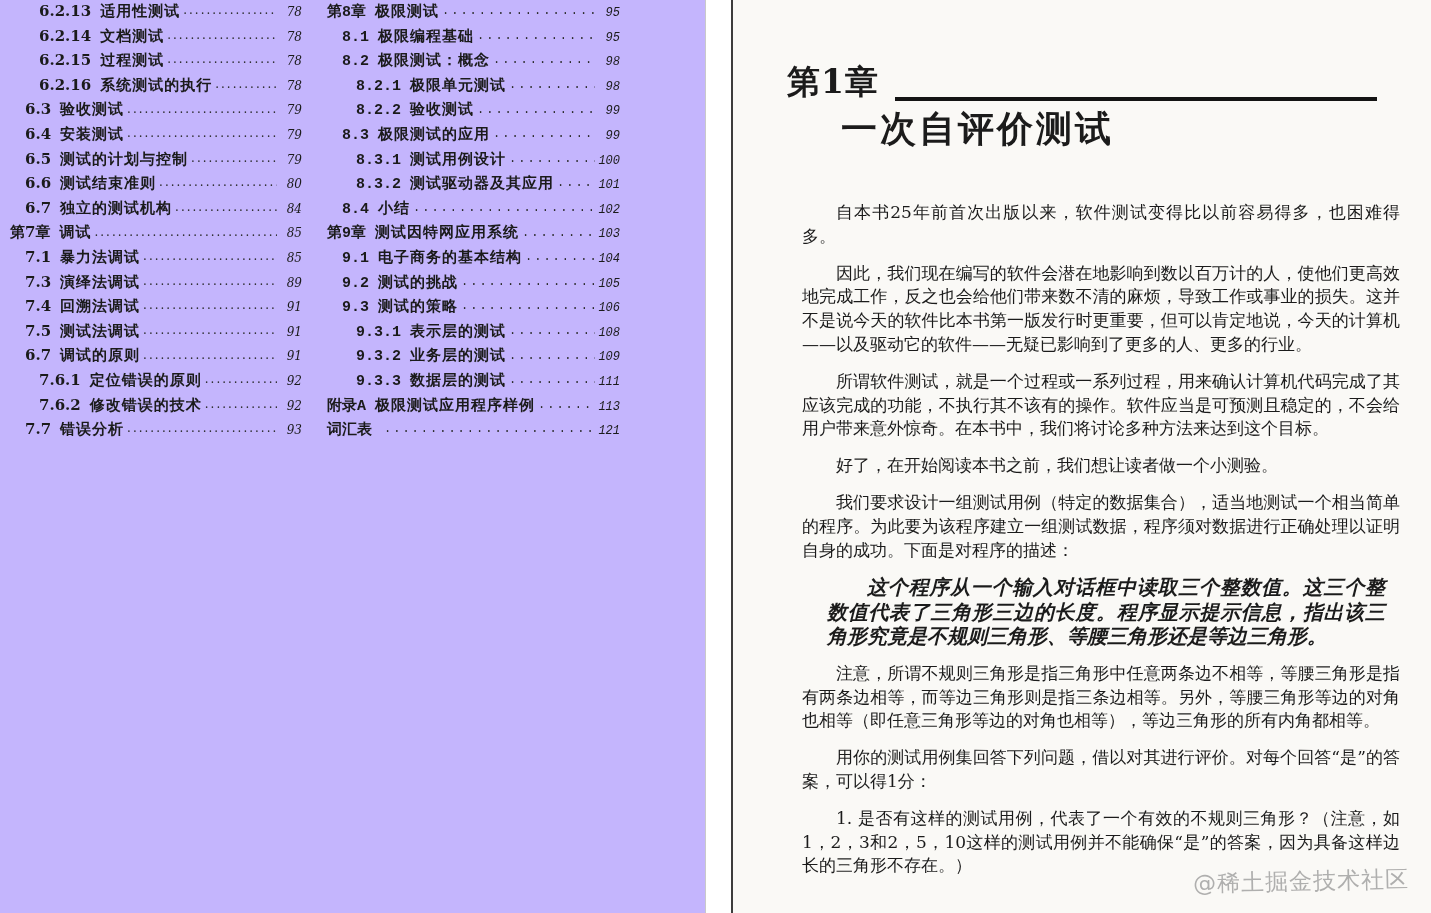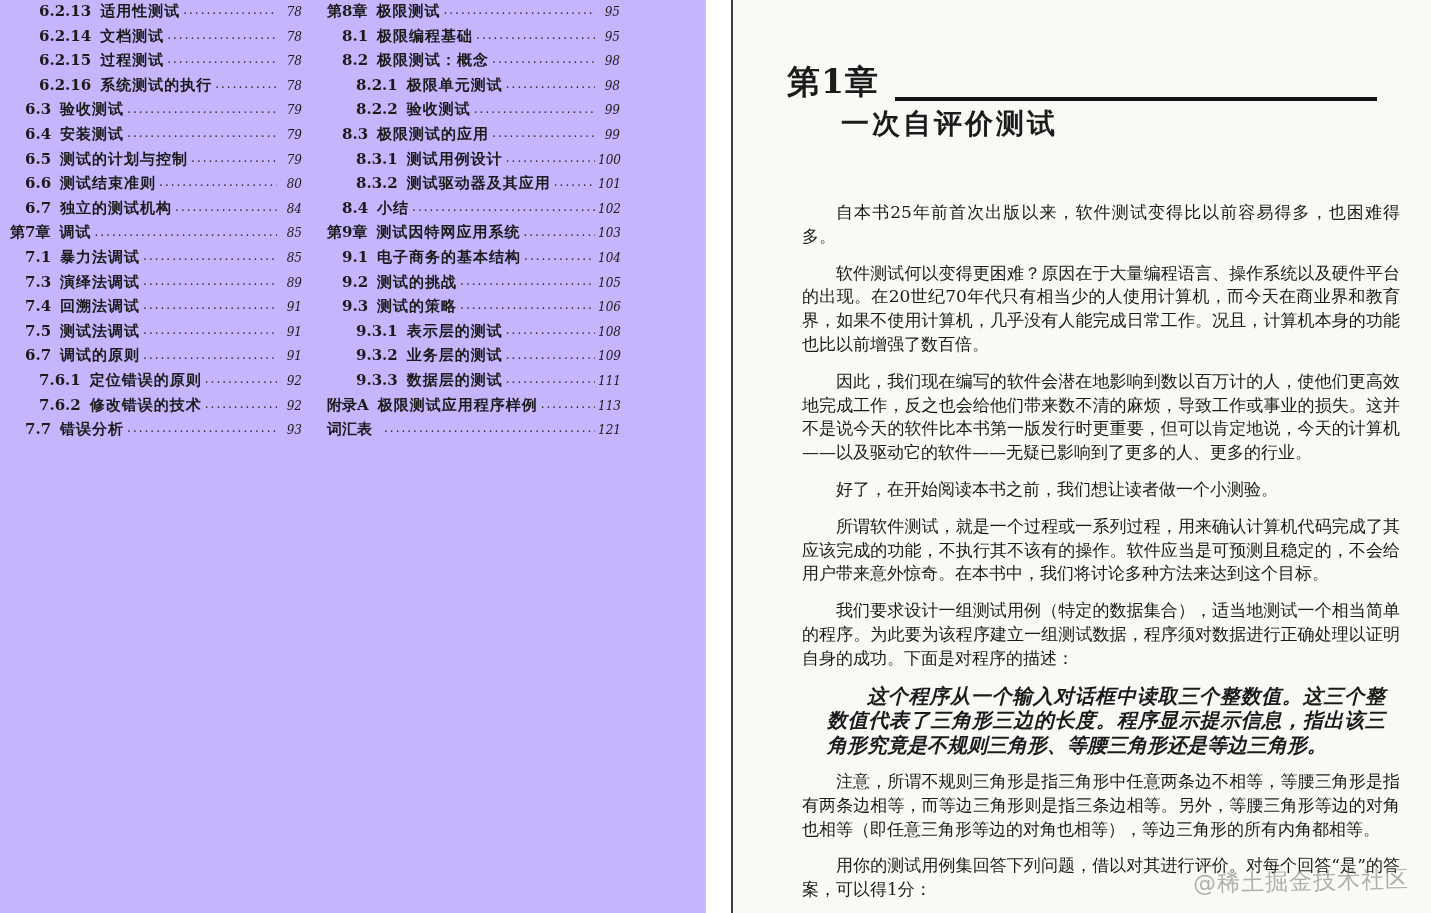--- a/index.html
+++ b/index.html
@@ -6,21 +6,21 @@
   .screen {
     position:relative; width:1431px; height:913px; overflow:hidden;
     background:#ffffff; color:#1b1b1b;
     font-family:"DejaVu Serif","Liberation Serif",serif;
   }
 
   
   .page-left { position:absolute; left:0; top:0; width:705px; height:913px; background:#c4b5fd; }
   .toc-col { position:absolute; top:2px; }
   .toc-col-1 { left:10px;  width:292px; }
-  .toc-col-2 { left:327px; width:293px; }
+  .toc-col-2 { left:327px; width:293px;font-family:Liberation Mono, monospace; }
   .toc-row {
     display:flex; align-items:baseline; height:24.6px;
     font-size:15px; font-weight:600; white-space:nowrap;
   }
   .toc-row.lvl-1 { padding-left:15px; }
   .toc-row.lvl-2 { padding-left:29px; }
   .toc-num   { margin-right:9px; }
   .toc-title { letter-spacing:1px; }
   .toc-leader {
     flex:1 1 auto; overflow:hidden; white-space:nowrap; margin:0 3px;
@@ -38,21 +38,21 @@
 
   
   .page-right { position:absolute; left:733px; top:0; width:698px; height:913px; background:#faf9f6; }
   .chapter-label {
     position:absolute; left:54px; top:60px;
     font-size:33px; font-weight:700; letter-spacing:1px;
   }
   .chapter-rule { position:absolute; left:162px; top:97px; width:482px; height:4px; background:#141414; }
   .chapter-title {
     position:absolute; left:108px; top:105px; margin:0;
-    font-size:28px; font-weight:700; letter-spacing:3px;
+    font-size:36px; font-weight:700; letter-spacing:3px;
   }
   .body-text {
     position:absolute; left:56px; top:188px; width:624px;
     font-size:17px; line-height:23.8px; text-align:justify;
   }
   .para { margin:13px; text-indent:2em; }
   .para.quote {
     margin-left:38px; margin-right:28px;
     font-style:italic; font-weight:600; font-size:20px; line-height:24.5px;
   }
@@ -294,24 +294,23 @@
   <div class="edge-light"></div>
   <div class="edge-dark"></div>
 
   <div class="page-right">
     <div class="chapter-label">第1章</div>
     <div class="chapter-rule"></div>
     <h1 class="chapter-title">一次自评价测试</h1>
 
     <div class="body-text">
         <p class="para">自本书25年前首次出版以来，软件测试变得比以前容易得多，也困难得多。</p>
-        <p class="para">软件测试何以变得更困难？原因在于大量编程语言、操作系统以及硬件平台的出现。在20世纪70年代只有相当少的人使用计算机，而今天在商业界和教育界，如果不使用计算机，几乎没有人能完成日常工作。况且，计算机本身的功能也比以前增强了数百倍。</p>
         <p class="para">因此，我们现在编写的软件会潜在地影响到数以百万计的人，使他们更高效地完成工作，反之也会给他们带来数不清的麻烦，导致工作或事业的损失。这并不是说今天的软件比本书第一版发行时更重要，但可以肯定地说，今天的计算机——以及驱动它的软件——无疑已影响到了更多的人、更多的行业。</p>
+        <p class="para">所谓软件测试，就是一个过程或一系列过程，用来确认计算机代码完成了其应该完成的功能，不执行其不该有的操作。软件应当是可预测且稳定的，不会给用户带来意外惊奇。在本书中，我们将讨论多种方法来达到这个目标。</p>
         <p class="para">好了，在开始阅读本书之前，我们想让读者做一个小测验。</p>
-        <p class="para">所谓软件测试，就是一个过程或一系列过程，用来确认计算机代码完成了其应该完成的功能，不执行其不该有的操作。软件应当是可预测且稳定的，不会给用户带来意外惊奇。在本书中，我们将讨论多种方法来达到这个目标。</p>
         <p class="para">我们要求设计一组测试用例（特定的数据集合），适当地测试一个相当简单的程序。为此要为该程序建立一组测试数据，程序须对数据进行正确处理以证明自身的成功。下面是对程序的描述：</p>
         <p class="para quote">这个程序从一个输入对话框中读取三个整数值。这三个整数值代表了三角形三边的长度。程序显示提示信息，指出该三角形究竟是不规则三角形、等腰三角形还是等边三角形。</p>
         <p class="para">注意，所谓不规则三角形是指三角形中任意两条边不相等，等腰三角形是指有两条边相等，而等边三角形则是指三条边相等。另外，等腰三角形等边的对角也相等（即任意三角形等边的对角也相等），等边三角形的所有内角都相等。</p>
         <p class="para">用你的测试用例集回答下列问题，借以对其进行评价。对每个回答“是”的答案，可以得1分：</p>
         <p class="para">1. 是否有这样的测试用例，代表了一个有效的不规则三角形？（注意，如1，2，3和2，5，10这样的测试用例并不能确保“是”的答案，因为具备这样边长的三角形不存在。）</p>
       </div>
 
     <div class="watermark">@稀土掘金技术社区</div>
   </div>
 

